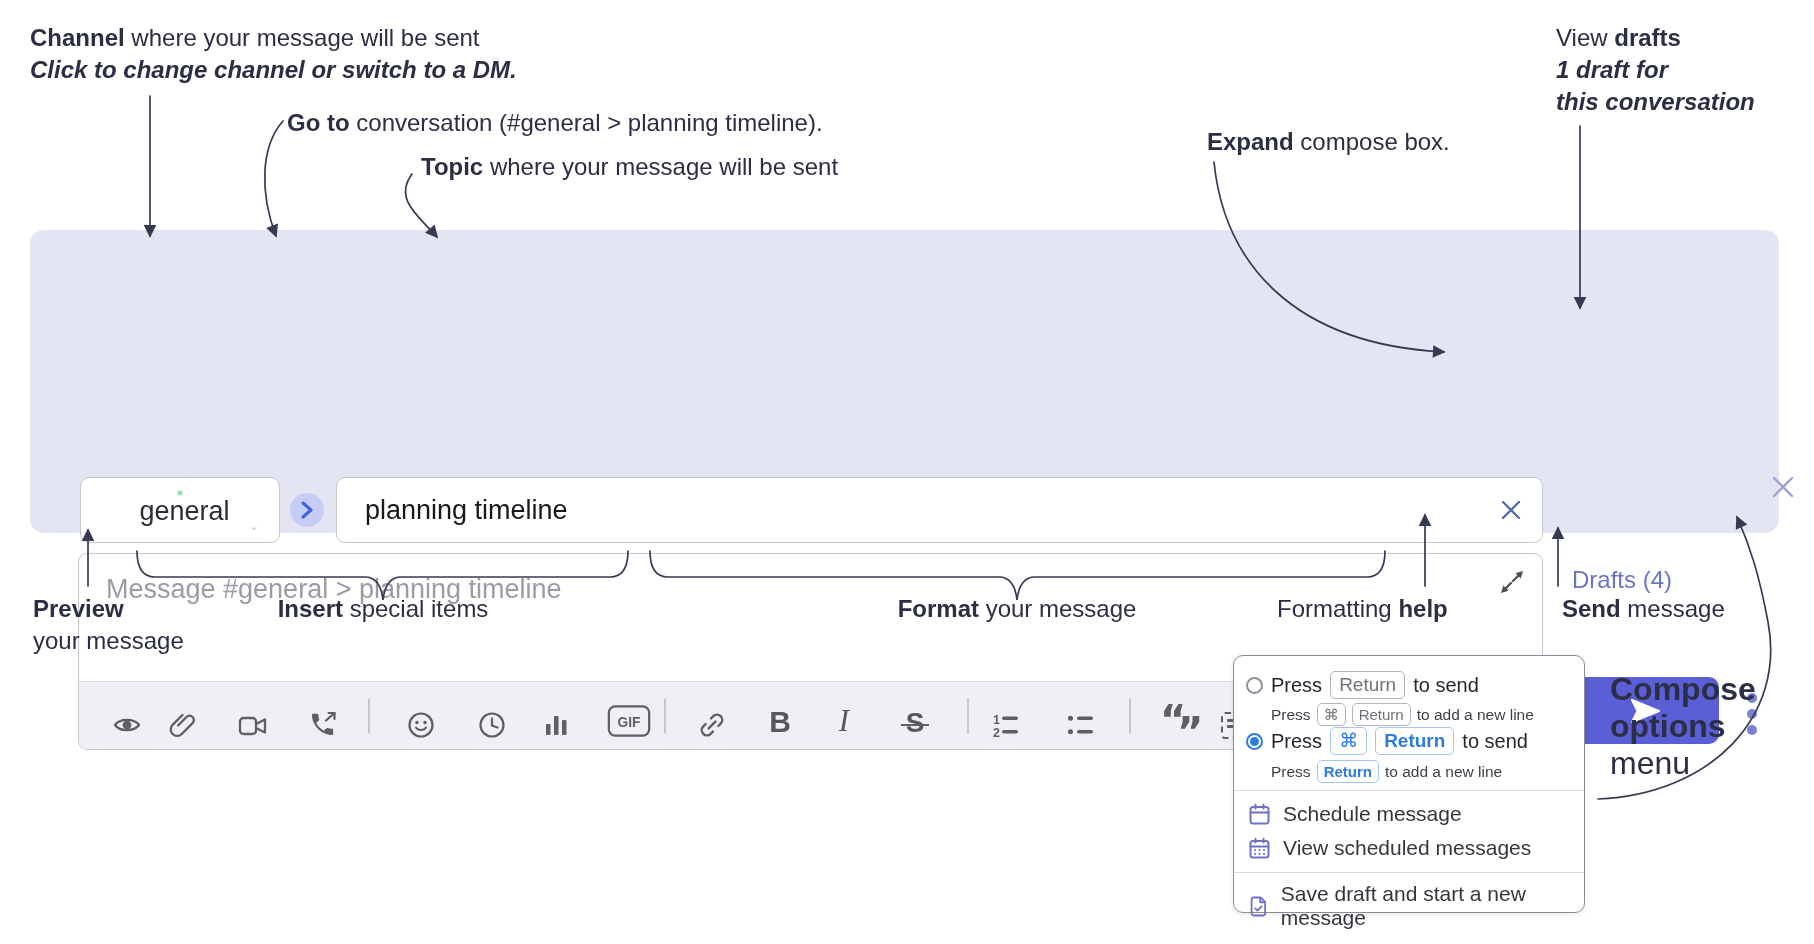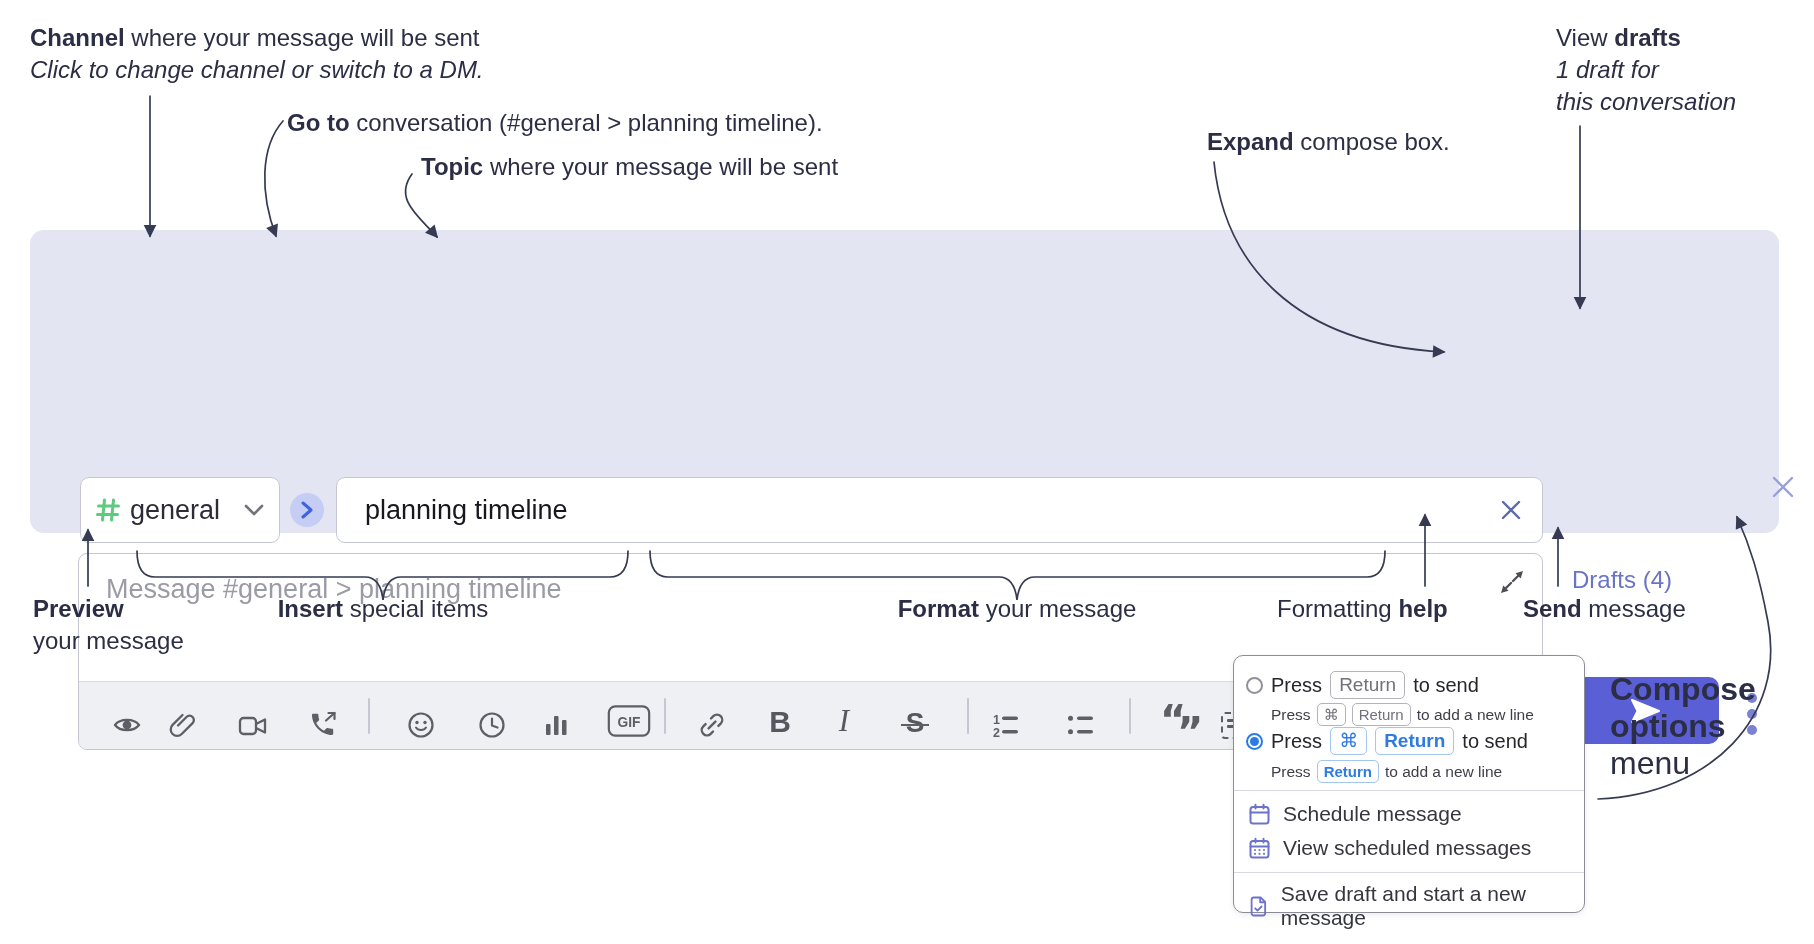--- a/index.html
+++ b/index.html
@@ -1,29 +1,29 @@
 <!DOCTYPE html>
 <html><head>
 <meta charset="utf-8">
 <style>
   html,body{margin:0;padding:0;background:#ffffff;}
   #stage{position:relative;width:1814px;height:944px;background:#fff;overflow:hidden;
          font-family:"Liberation Sans",sans-serif;}
   
   .ann{position:absolute;font-size:24px;line-height:32px;color:#2b2e44;z-index:6;white-space:nowrap;}
   .ann .b{font-weight:700;}
-  .ann .i{font-style:italic;}
+  .ann .i{font-style:italic;font-weight:bold;}
   .ann.center{transform:translateX(-50%);}
   .ann-lines{position:absolute;left:0;top:0;z-index:5;pointer-events:none;}
   
   #compose{position:absolute;left:30px;top:230px;width:1749px;height:303px;background:#e3e5f2;
            border-radius:14px;z-index:2;}
   .pill{position:absolute;left:50px;top:247px;width:200px;height:66px;background:#fff;
         border:1.5px solid #c6c8d6;border-radius:9px;box-sizing:border-box;display:flex;
-        align-items:center;padding:12px 14px;cursor:pointer;}
+        align-items:center;padding:12px 14px;cursor:pointer;flex-direction:column;}
   .pill .chan-name{font-size:27px;color:#2c2c38;margin-left:9px;}
   .pill .chev{margin-left:auto;}
   .jump-btn{position:absolute;left:260px;top:263px;width:34px;height:34px;border-radius:50%;
             background:#c6cdf4;display:flex;align-items:center;justify-content:center;cursor:pointer;}
   .topic-box{position:absolute;left:306px;top:247px;width:1207px;height:66px;background:#fff;
              border:1.5px solid #c6c8d6;border-radius:9px;box-sizing:border-box;display:flex;align-items:center;}
   .topic-box input{border:none;outline:none;font-size:27px;color:#17171d;flex:1;margin-left:26px;
                    font-family:"Liberation Sans",sans-serif;background:transparent;}
   .topic-clear{margin-right:16px;width:30px;height:30px;display:flex;align-items:center;justify-content:center;cursor:pointer;}
   .msg-box{position:absolute;left:48px;top:323px;width:1465px;height:197px;background:#fff;
@@ -124,21 +124,21 @@
   </div>
   <div class="ann center" style="left:383px;top:593px">
     <span class="b">Insert</span><span> special items</span>
   </div>
   <div class="ann center" style="left:1017px;top:593px">
     <span class="b">Format</span><span> your message</span>
   </div>
   <div class="ann" style="left:1277px;top:593px">
     <span>Formatting </span><span class="b">help</span>
   </div>
-  <div class="ann" style="left:1523px;top:593px">
+  <div class="ann" style="left:1562px;top:593px">
     <span class="b">Send</span><span> message</span>
   </div>
   <div class="ann" style="left:1610px;top:671px;font-size:32px;line-height:37px">
     <div class="b">Compose</div>
     <div class="b">options</div>
     <div>menu</div>
   </div>
 
   <div id="compose">
 

